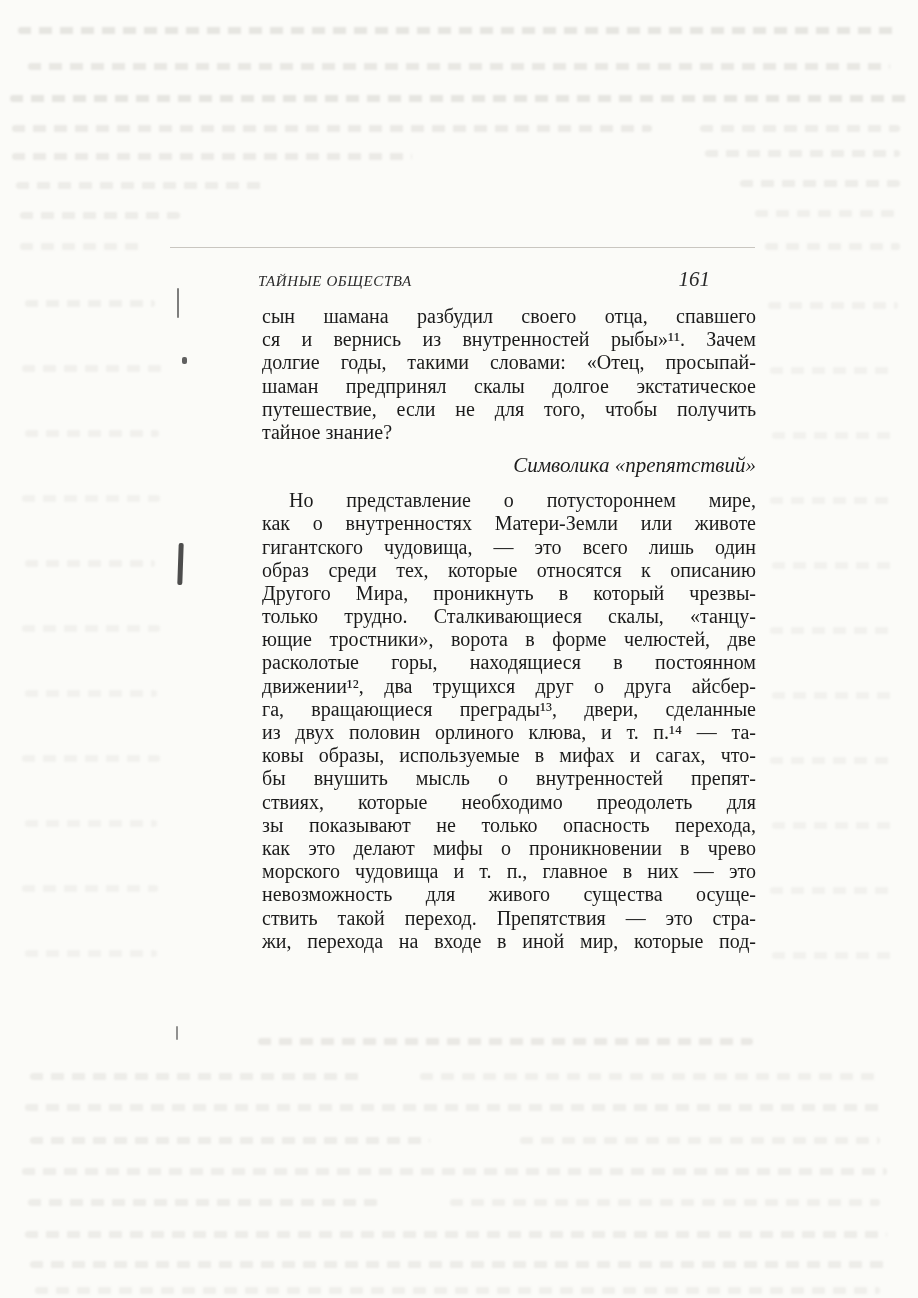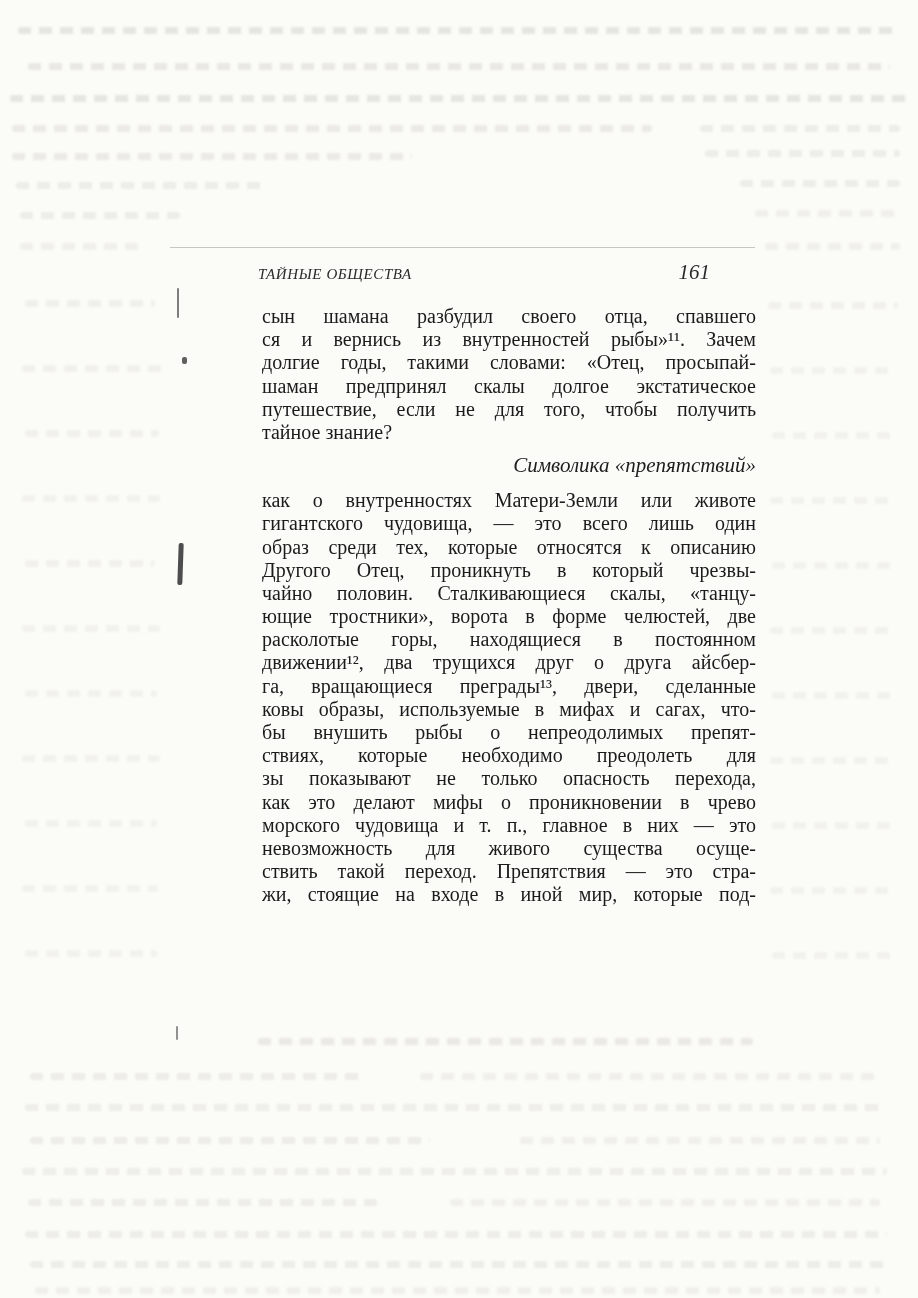--- a/index.html
+++ b/index.html
@@ -30,21 +30,21 @@
     left: 170px;
     top: 247px;
     width: 585px;
     height: 1px;
     background: #c9c6c0;
   }
 
   .header {
     position: absolute;
     left: 258px;
-    top: 260px;
+    top: 267px;
     width: 494px;
     display: flex;
     justify-content: space-between;
     align-items: baseline;
   }
   .running-title {
     font-style: italic;
     font-size: 15px;
     letter-spacing: 0.6px;
     color: #2a2a2a;
@@ -157,38 +157,40 @@
     <div class="para">
         <div class="line">сын шамана разбудил своего отца, спавшего</div>
         <div class="line">ся и вернись из внутренностей рыбы»¹¹. Зачем</div>
         <div class="line">долгие годы, такими словами: «Отец, просыпай-</div>
         <div class="line">шаман предпринял скалы долгое экстатическое</div>
         <div class="line">путешествие, если не для того, чтобы получить</div>
         <div class="line flush">тайное знание?</div>
       </div>
     <h2 class="section-heading">Символика «препятствий»</h2>
     <div class="para">
+        <div class="line first-indent">Но представление о потустороннем мире,</div>
         <div class="line">как о внутренностях Матери-Земли или животе</div>
         <div class="line">гигантского чудовища, — это всего лишь один</div>
         <div class="line">образ среди тех, которые относятся к описанию</div>
-        <div class="line">Другого Отец, проникнуть в который чрезвы-</div>
-        <div class="line">чайно половин. Сталкивающиеся скалы, «танцу-</div>
+        <div class="line">Другого Мира, проникнуть в который чрезвы-</div>
+        <div class="line">только трудно. Сталкивающиеся скалы, «танцу-</div>
         <div class="line">ющие тростники», ворота в форме челюстей, две</div>
         <div class="line">расколотые горы, находящиеся в постоянном</div>
         <div class="line">движении¹², два трущихся друг о друга айсбер-</div>
         <div class="line">га, вращающиеся преграды¹³, двери, сделанные</div>
+        <div class="line">из двух половин орлиного клюва, и т. п.¹⁴ — та-</div>
         <div class="line">ковы образы, используемые в мифах и сагах, что-</div>
-        <div class="line">бы внушить рыбы о непреодолимых препят-</div>
+        <div class="line">бы внушить мысль о внутренностей препят-</div>
         <div class="line">ствиях, которые необходимо преодолеть для</div>
         <div class="line">зы показывают не только опасность перехода,</div>
         <div class="line">как это делают мифы о проникновении в чрево</div>
         <div class="line">морского чудовища и т. п., главное в них — это</div>
         <div class="line">невозможность для живого существа осуще-</div>
         <div class="line">ствить такой переход. Препятствия — это стра-</div>
-        <div class="line">жи, стоящие на входе в иной мир, которые под-</div>
+        <div class="line">жи, перехода на входе в иной мир, которые под-</div>
       </div>
   </div>
 
   <div class="mark m1"></div>
   <div class="mark m2"></div>
   <div class="mark m3"></div>
   <div class="mark m4"></div>
 
 </div>
 

